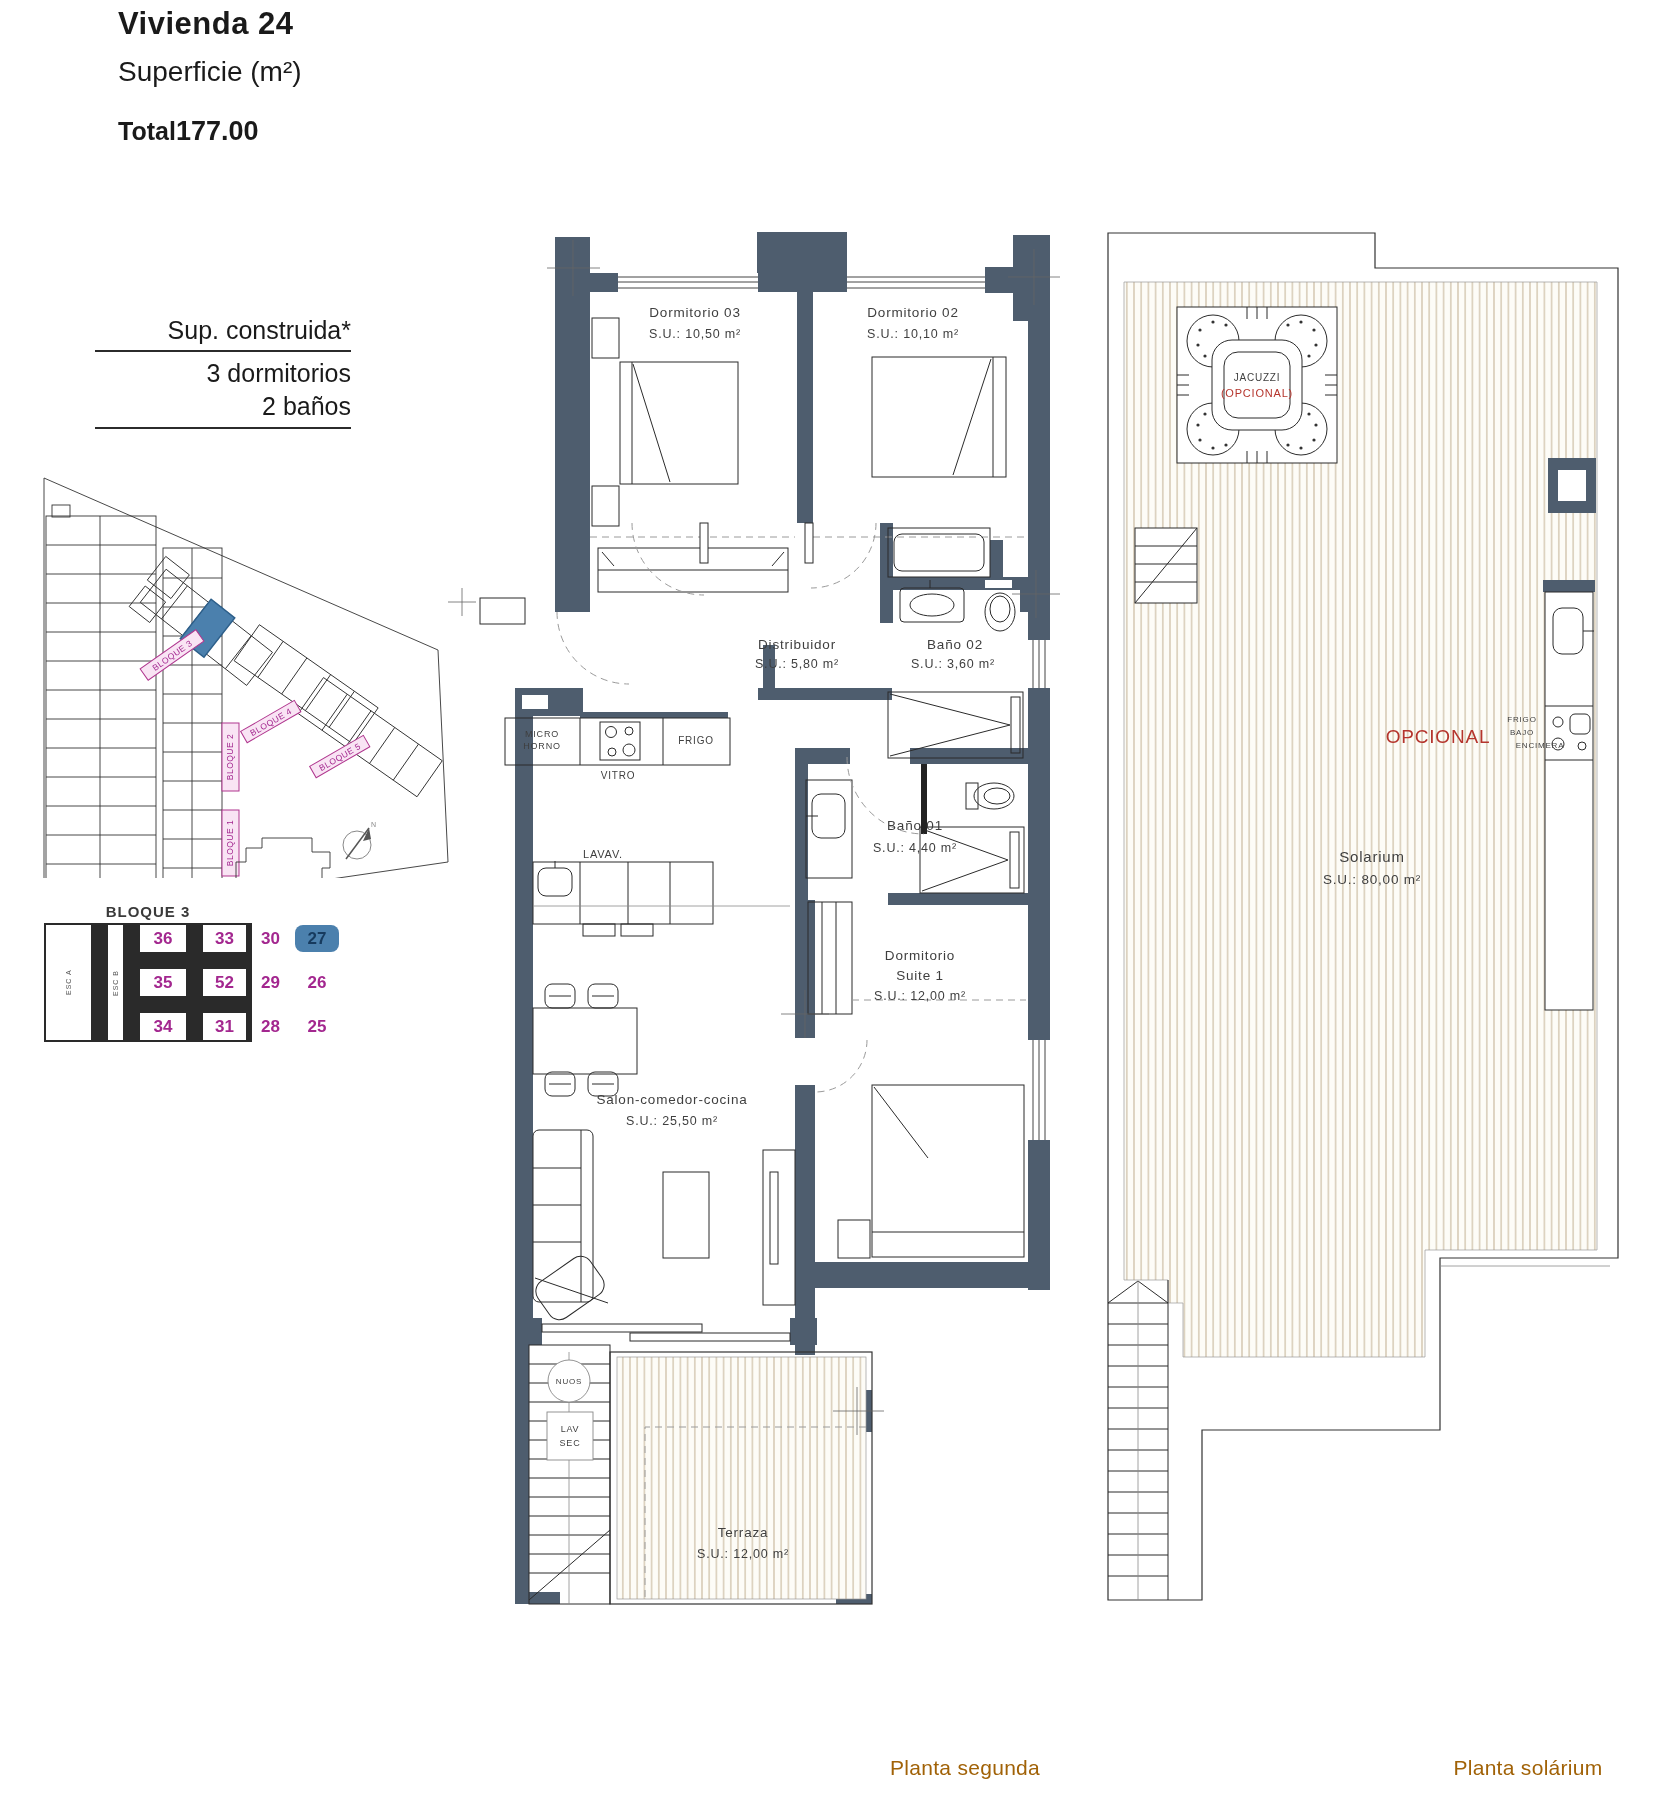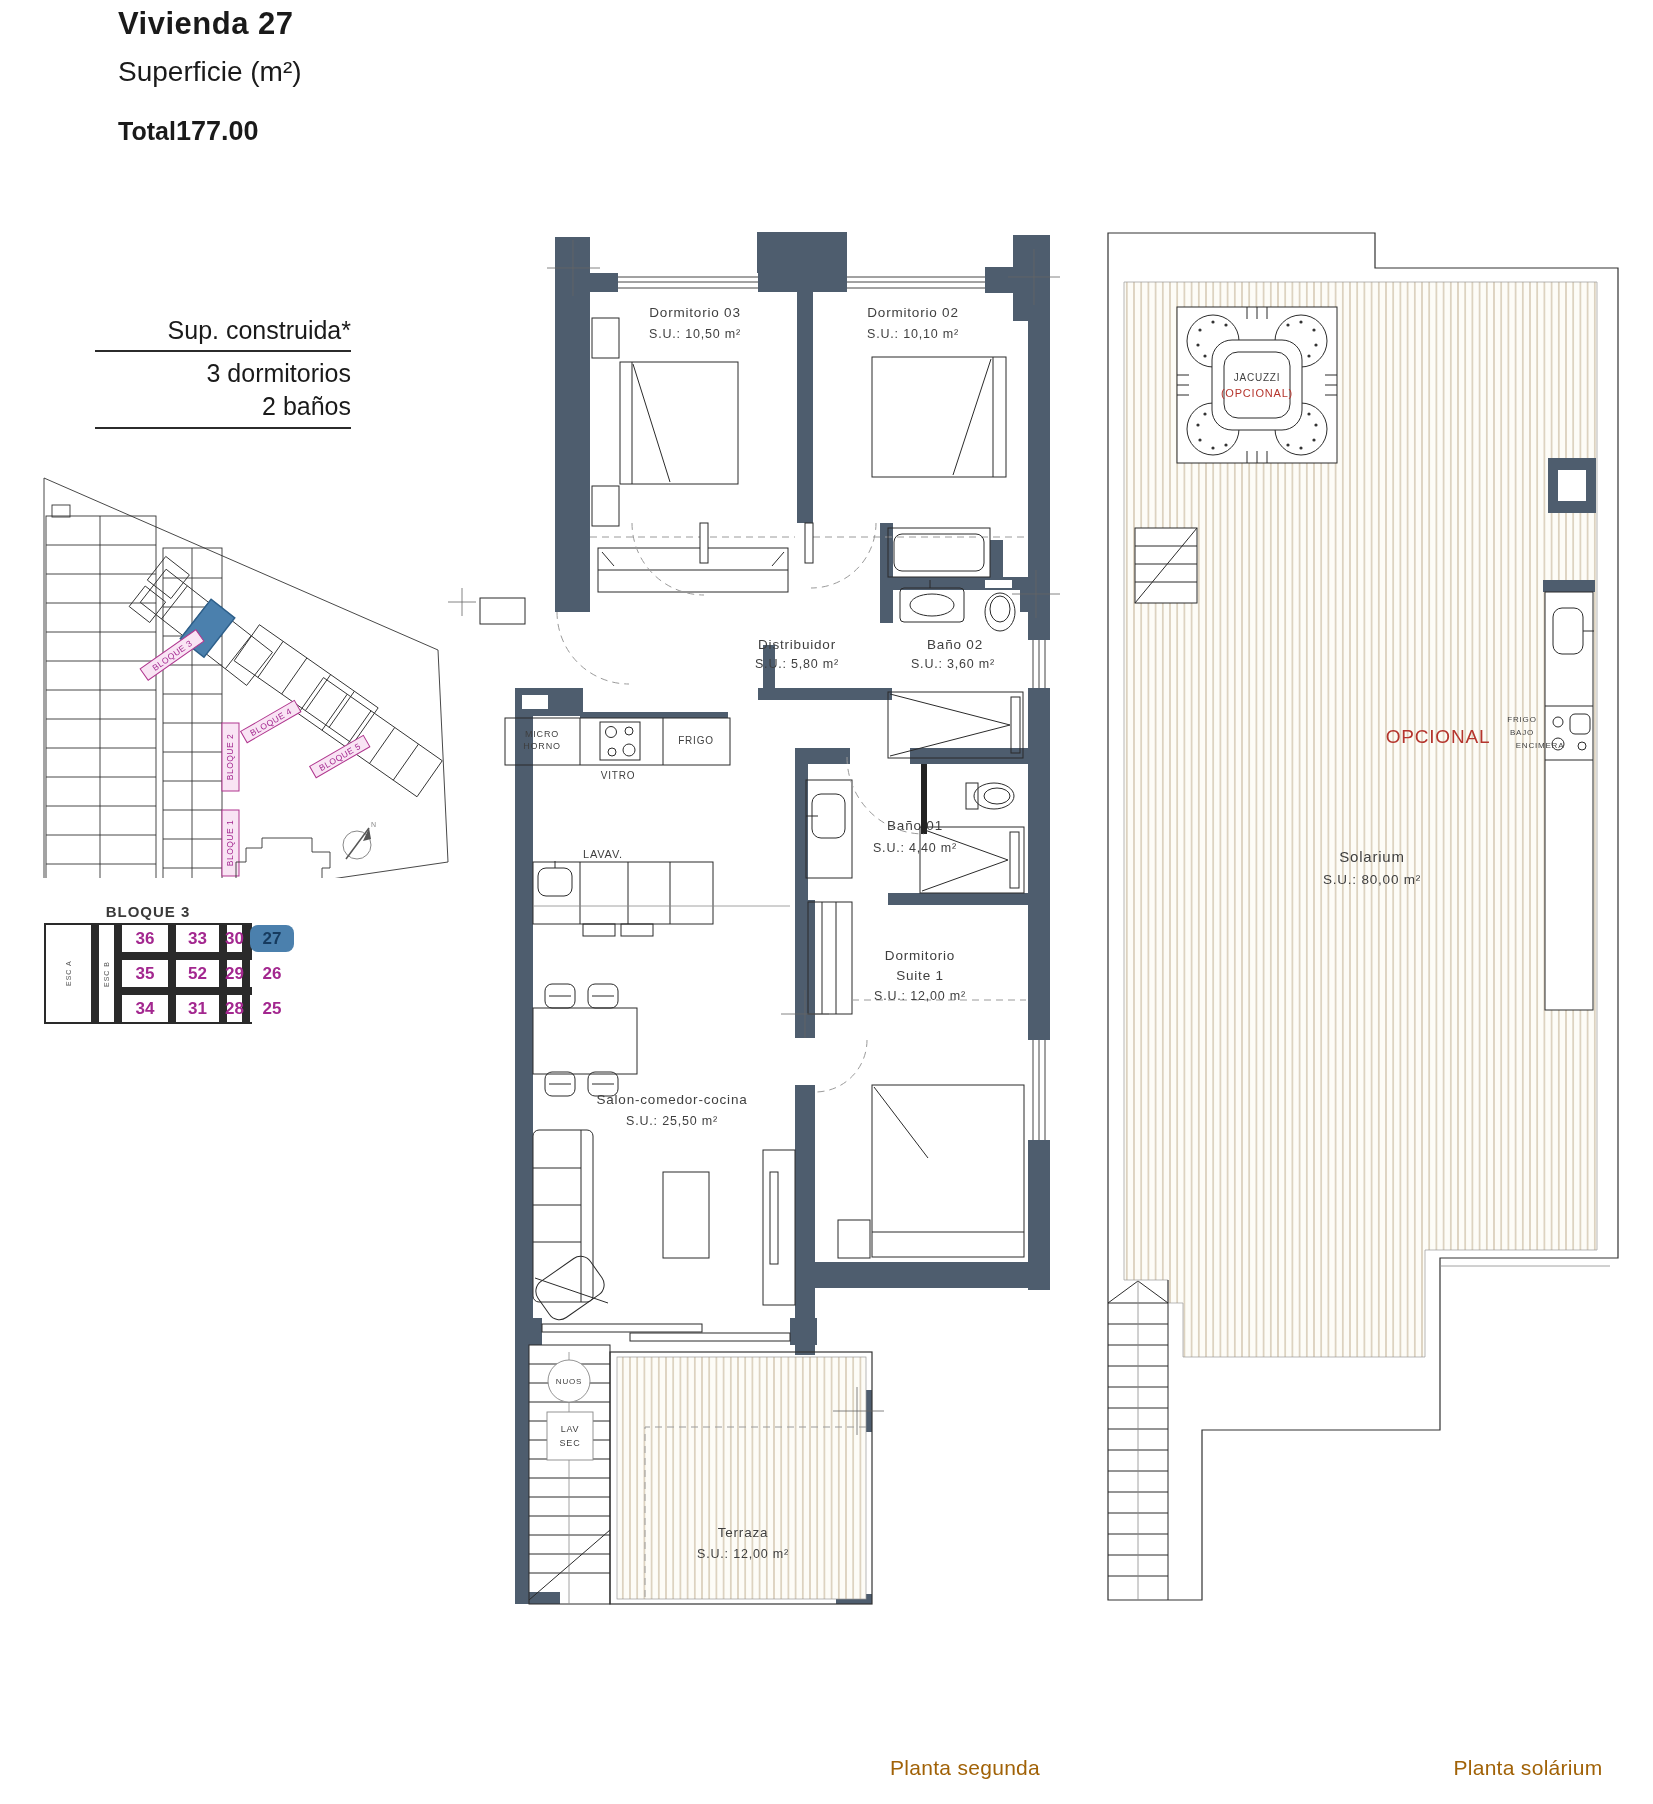--- a/index.html
+++ b/index.html
@@ -15,21 +15,21 @@
   #info .total .tl{font-size:25px;font-weight:bold;}
   #info .total .tv{font-size:27px;font-weight:bold;}
   
   #spec{left:95px;top:316px;width:256px;text-align:right;font-size:25px;}
   #spec .u{border-bottom:2px solid #2b2b2b;padding-bottom:5px;}
   #spec .l2{margin-top:7px;}
   #spec .l3{border-bottom:2px solid #2b2b2b;padding-bottom:6px;margin-top:4px;}
   
   #utable{left:44px;top:903px;width:208px;}
   #utable .utitle{text-align:center;font-weight:bold;font-size:15px;letter-spacing:1px;color:#3a3a3a;margin-bottom:3px;}
-  .grid{display:grid;grid-template-columns:45px 15px 46px 43px 15px 44px;grid-auto-rows:27px;background:#2a2a2a;gap:8px;border:2px solid #2a2a2a;text-align:center;}
+  .grid{display:grid;grid-template-columns:45px 15px 46px 43px 15px 44px;grid-auto-rows:27px;background:#2a2a2a;gap:17px;border:2px solid #2a2a2a;text-align:center;}
   .cell{background:#fff;display:flex;align-items:center;justify-content:center;font-weight:bold;font-size:17px;color:#a3278f;}
   .esc{background:#fff;grid-row:1/4;display:flex;align-items:center;justify-content:center;font-size:7px;font-weight:normal;color:#555;writing-mode:vertical-rl;transform:rotate(180deg);letter-spacing:1px;}
   .hl{background:#4b80ad;color:#163a5e;border-radius:8px;}
   
   .caption{font-size:21px;color:#a16207;width:300px;text-align:center;letter-spacing:.3px;}
   
   .w{fill:#4e5d6e;stroke:none;}
   .f{fill:none;stroke:#2b2b2b;stroke-width:1;}
   .fw{fill:#fff;stroke:#2b2b2b;stroke-width:1;}
   .thin{fill:none;stroke:#333;stroke-width:1.2;}
@@ -41,21 +41,21 @@
   .t14{font-size:13.5px;} .t13{font-size:12.5px;} .t11{font-size:11px;} .t10{font-size:10px;} .t9{font-size:9px;} .t8{font-size:8px;}
   .t15{font-size:15px;} .red{fill:#b5352d;}
   .pinkbox{fill:#f9e4f4;stroke:#b0368f;stroke-width:1;}
   .mgl{fill:#a3278f;font-size:8.5px;letter-spacing:.5px;text-anchor:middle;}
   .site{fill:none;stroke:#333;stroke-width:.9;}
 </style>
 </head>
 <body>
 
 <div id="info" class="abs">
-  <div class="title">Vivienda 27</div>
+  <div class="title">Vivienda 24</div>
   <div class="subtitle">Superficie (m²)</div>
   <div class="total">
     <span class="tl">Total</span>
     <span class="tv">177.00</span>
   </div>
 </div>
 
 <div id="spec" class="abs">
   <div class="u">Sup. construida*</div>
   <div class="l2">3 dormitorios</div>

